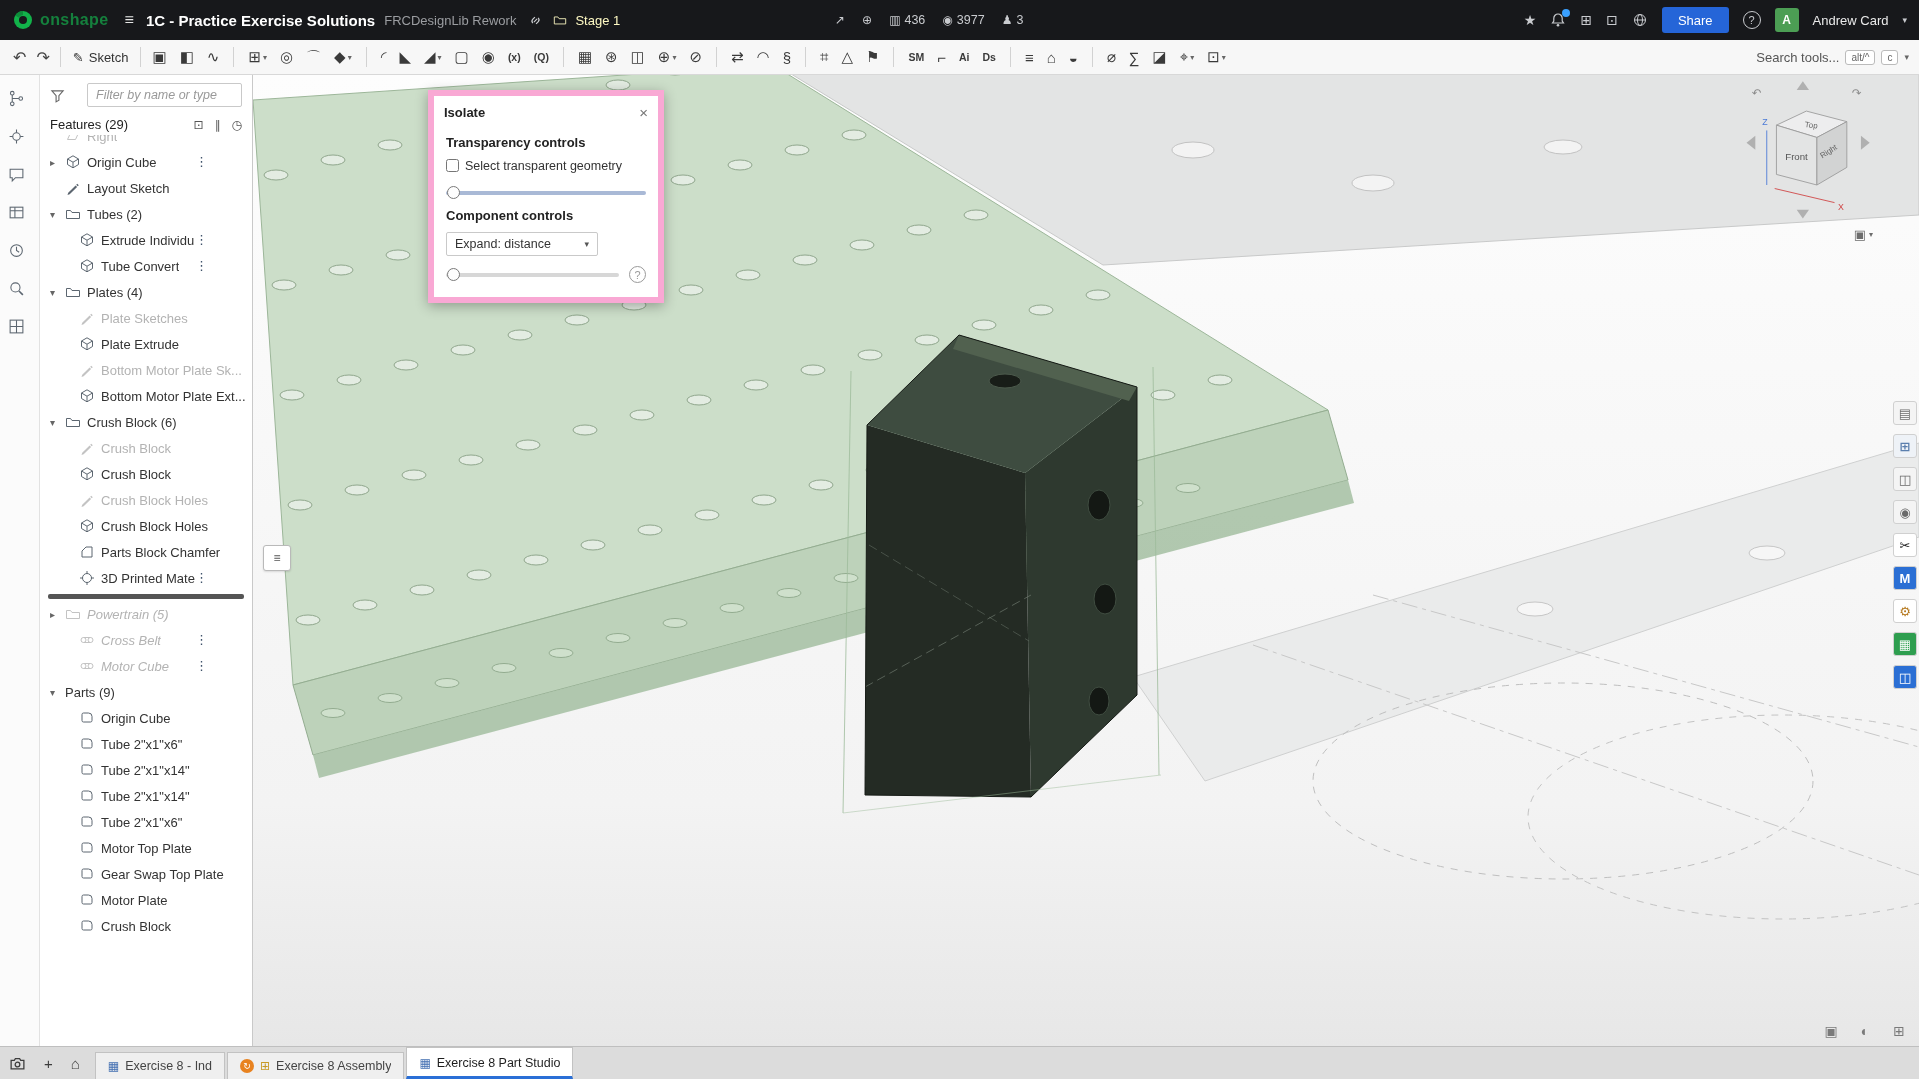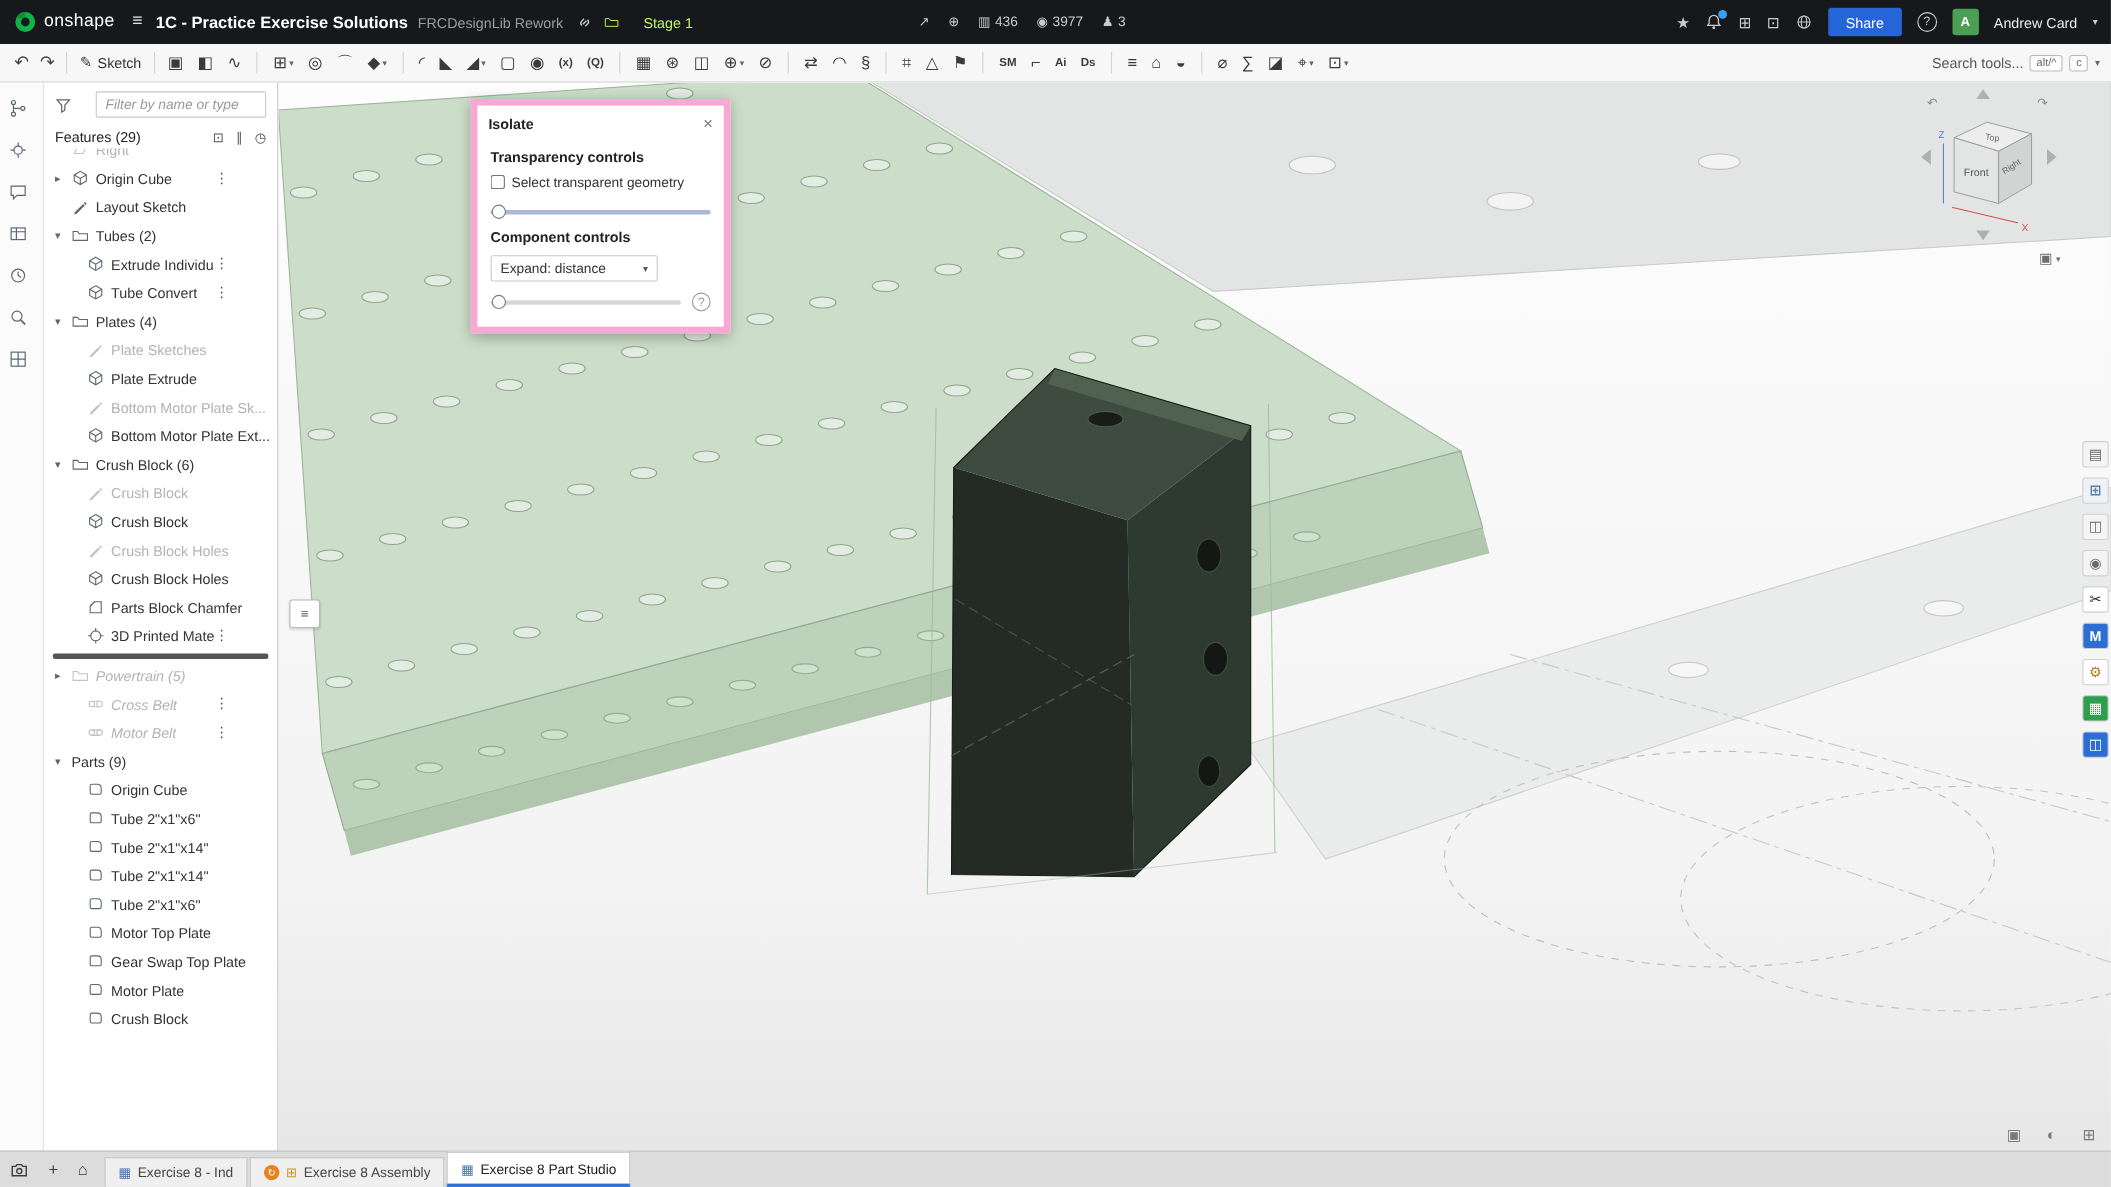--- a/index.html
+++ b/index.html
@@ -6,27 +6,27 @@
   body{width:1919px;height:1079px;overflow:hidden;position:relative;background:#fff;
        font-family:"Liberation Sans","DejaVu Sans",sans-serif;color:#222;-webkit-font-smoothing:antialiased}
   svg{display:block}
   button{font-family:inherit;cursor:pointer}
 
   
   .topbar{position:absolute;top:0;left:0;right:0;height:40px;background:#17181b;color:#fff;
           display:flex;align-items:center;padding:0 12px;box-sizing:border-box;z-index:40}
   .tb-left{display:flex;align-items:center;min-width:0}
   .logo{display:flex;align-items:center}
-  .logo-text{color:#ffffff;font-size:16px;font-weight:normal;letter-spacing:.4px;margin-left:6px}
+  .logo-text{color:#15803d;font-size:16px;font-weight:bold;letter-spacing:.4px;margin-left:6px}
   .hamburger{margin-left:16px;font-size:16px;color:#e6e6e6;cursor:pointer}
   .doc-title{font-size:15px;font-weight:bold;margin-left:12px;white-space:nowrap}
   .doc-sub{color:#9b9da1;font-size:13px;margin-left:9px;white-space:nowrap}
   .tb-icon{color:#c9cbcf;margin-left:12px;display:flex;align-items:center}
   .tb-icon svg{width:15px;height:15px}
-  .tb-loc{display:flex;align-items:center;gap:22px;color:#bef264;font-size:13px;margin-left:10px}
+  .tb-loc{display:flex;align-items:center;gap:8px;color:#fef9c3;font-size:13px;margin-left:10px}
   .tb-stats{position:absolute;left:835px;top:0;bottom:0;display:flex;align-items:center;gap:17px;
             color:#c9cbcf;font-size:12.5px}
   .stat{display:flex;align-items:center;gap:4px}
   .stat-glyph{font-size:12px}
   .tb-right{margin-left:auto;display:flex;align-items:center;gap:14px}
   .tb-rgly{color:#c9cbcf;font-size:14px;position:relative;cursor:pointer}
   .bell .dot{position:absolute;top:-3px;right:-4px;width:8px;height:8px;border-radius:50%;background:#3aa0ff}
   .share-btn{background:#2565d8;color:#fff;border:none;border-radius:3px;height:26px;padding:0 16px;font-size:13px}
   .help-circ{width:18px;height:18px;border-radius:50%;border:1.5px solid #c9cbcf;display:flex;align-items:center;
              justify-content:center;font-size:11px;color:#c9cbcf;box-sizing:border-box}
@@ -647,21 +647,21 @@
             <use href="#sym-belt"></use>
           </svg>
           <span class="tlabel">Cross Belt</span>
           <span class="dots">⋮</span>
         </div>
         <div class="tree-row muted italic child">
           <span class="chev"></span>
           <svg viewBox="0 0 16 16" class="ticon">
             <use href="#sym-belt"></use>
           </svg>
-          <span class="tlabel">Motor Belt</span>
+          <span class="tlabel">Motor Cube</span>
           <span class="dots">⋮</span>
         </div>
         <div class="tree-row">
           <span class="chev">▾</span>
           <span class="tlabel">Parts (9)</span>
         </div>
         <div class="tree-row child">
           <span class="chev"></span>
           <svg viewBox="0 0 16 16" class="ticon">
             <use href="#sym-part"></use>

